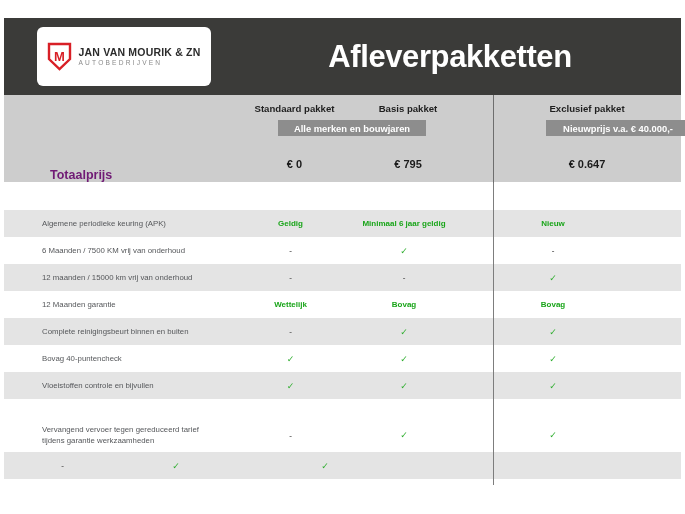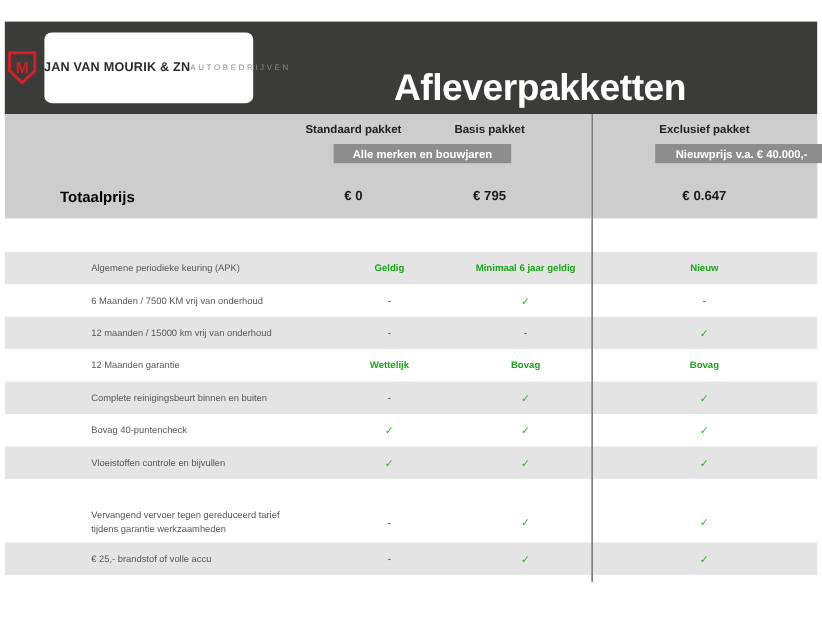--- a/index.html
+++ b/index.html
@@ -46,40 +46,40 @@
   }
 
   .logo-shield {
     position: relative;
     width: 25px;
     height: 29px;
     flex: 0 0 auto;
   }
   .logo-shield svg { display: block; }
 
-  .logo-text { display: flex; flex-direction: row; line-height: 1; align-items: center; }
+  .logo-text { display: flex; flex-direction: column; line-height: 1; }
   .logo-name {
     font-size: 10.5px;
     font-weight: bold;
     color: #2b2b2b;
     letter-spacing: 0.2px;
     white-space: nowrap;
   }
   .logo-sub {
     font-size: 6.6px;
     color: #8a8a8a;
     letter-spacing: 2.2px;
     margin-top: 2.5px;
     white-space: nowrap;
   }
 
   .header-title {
     position: absolute;
     left: 215px;
-    top: 16px;
+    top: 0;
     width: 462px;
     height: 77px;
     display: flex;
     align-items: center;
     justify-content: center;
     color: #ffffff;
     font-size: 31px;
     font-weight: bold;
     letter-spacing: -0.4px;
   }
@@ -154,24 +154,24 @@
     text-align: center;
     font-size: 9.6px;
     font-weight: bold;
     color: #1f1f1f;
   }
 
   
   .total-label {
     position: absolute;
     left: 46px;
-    top: 62px;
+    top: 73px;
     font-size: 12.5px;
     font-weight: bold;
-    color: #000000;
+    color: #701a75;
   }
   .total-std {
     position: absolute;
     left: 232px;
     top: 63px;
     width: 117px;
     text-align: center;
     font-size: 11px;
     font-weight: bold;
     color: #1b1b1b;
@@ -209,21 +209,20 @@
   }
 
   .spacer-top { height: 27px; background: #ffffff; }
 
   .row {
     position: relative;
     display: flex;
     align-items: center;
     height: 27px;
     background: #ffffff;
-    justify-content: flex-end;
   }
   .row.alt { background: #e4e4e4; }
   .row.tall { height: 34px; margin-top: 19px; }
 
   .cell-label {
     width: 228px;
     padding-left: 38px;
     font-size: 7.8px;
     color: #55575a;
     line-height: 1.45;
@@ -359,21 +358,20 @@
         <div class="cell-val bas"><span class="check">✓</span></div>
         <div class="cell-val exc"><span class="check">✓</span></div>
       </div>
       <div class="row tall">
         <div class="cell-label">Vervangend vervoer tegen gereduceerd tarief<br>tijdens garantie werkzaamheden</div>
         <div class="cell-val std"><span class="dash">-</span></div>
         <div class="cell-val bas"><span class="check">✓</span></div>
         <div class="cell-val exc"><span class="check">✓</span></div>
       </div>
       <div class="row alt">
-        <div class="cell-label">€ 25,- brandstof of  volle accu</div>
         <div class="cell-val std"><span class="dash">-</span></div>
         <div class="cell-val bas"><span class="check">✓</span></div>
         <div class="cell-val exc"><span class="check">✓</span></div>
       </div>
       <div class="spacer-bottom"></div>
   </div>
 
   <div class="divider"></div>
   <div class="divider-lower"></div>
 

